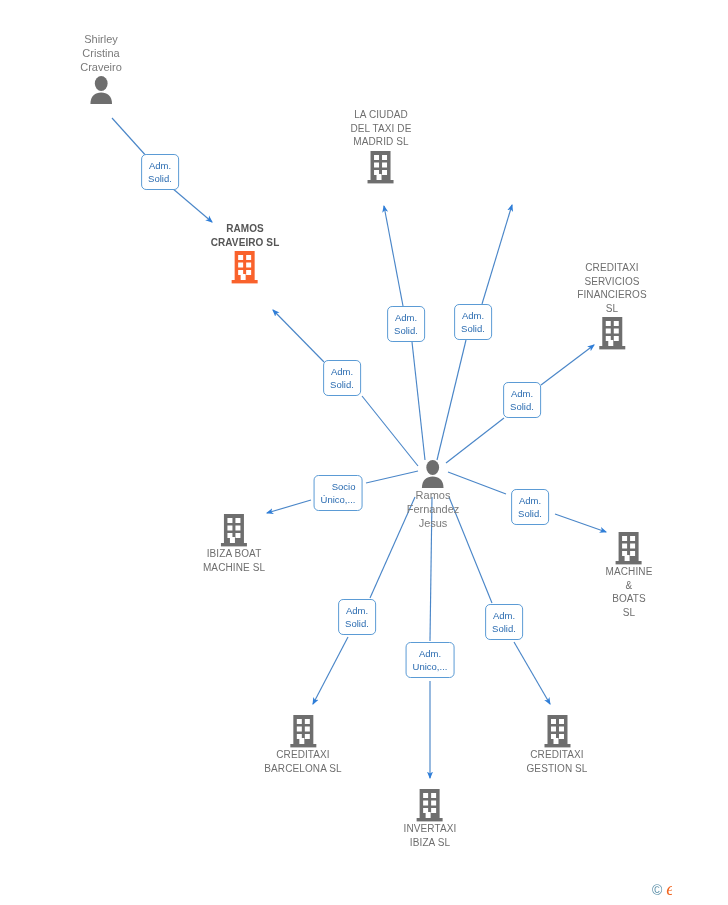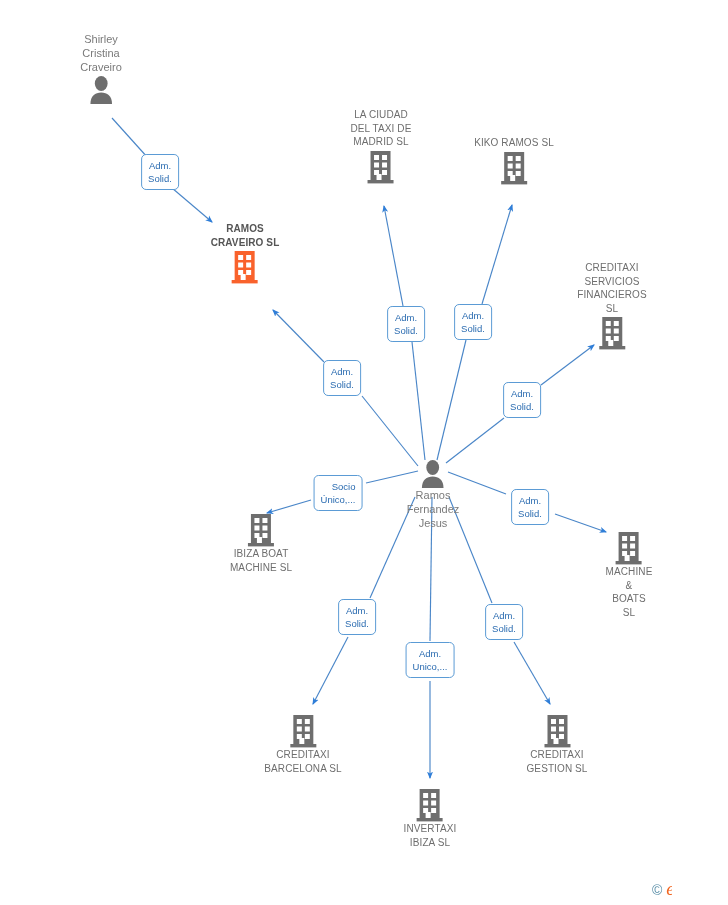--- a/index.html
+++ b/index.html
@@ -184,53 +184,39 @@
       <rect x="7.5" y="5" width="5" height="5" fill="#ffffff"></rect>
       <rect x="15.5" y="5" width="5" height="5" fill="#ffffff"></rect>
       <rect x="7.5" y="12.5" width="5" height="5" fill="#ffffff"></rect>
       <rect x="15.5" y="12.5" width="5" height="5" fill="#ffffff"></rect>
       <rect x="7.5" y="20" width="5" height="5" fill="#ffffff"></rect>
       <rect x="15.5" y="20" width="5" height="5" fill="#ffffff"></rect>
       <rect x="10" y="24" width="5" height="6" fill="#ffffff"></rect>
     </svg>
   </div>
 
-  <div class="node" style="left:514px; top:136px;">
-    <div class="node-label">KIKO RAMOS SL</div>
-    <svg class="node-icon" width="28" height="34" viewBox="0 0 28 34">
-      <rect x="4" y="1" width="20" height="29" fill="#6e6e6e"></rect>
-      <rect x="1" y="30" width="26" height="3.4" fill="#6e6e6e"></rect>
-      <rect x="7.5" y="5" width="5" height="5" fill="#ffffff"></rect>
-      <rect x="15.5" y="5" width="5" height="5" fill="#ffffff"></rect>
-      <rect x="7.5" y="12.5" width="5" height="5" fill="#ffffff"></rect>
-      <rect x="15.5" y="12.5" width="5" height="5" fill="#ffffff"></rect>
-      <rect x="7.5" y="20" width="5" height="5" fill="#ffffff"></rect>
-      <rect x="15.5" y="20" width="5" height="5" fill="#ffffff"></rect>
-      <rect x="10" y="24" width="5" height="6" fill="#ffffff"></rect>
-    </svg>
-  </div>
 
   <div class="node" style="left:612px; top:261px;">
     <div class="node-label">CREDITAXI
 SERVICIOS
 FINANCIEROS SL</div>
     <svg class="node-icon" width="28" height="34" viewBox="0 0 28 34">
       <rect x="4" y="1" width="20" height="29" fill="#6e6e6e"></rect>
       <rect x="1" y="30" width="26" height="3.4" fill="#6e6e6e"></rect>
       <rect x="7.5" y="5" width="5" height="5" fill="#ffffff"></rect>
       <rect x="15.5" y="5" width="5" height="5" fill="#ffffff"></rect>
       <rect x="7.5" y="12.5" width="5" height="5" fill="#ffffff"></rect>
       <rect x="15.5" y="12.5" width="5" height="5" fill="#ffffff"></rect>
       <rect x="7.5" y="20" width="5" height="5" fill="#ffffff"></rect>
       <rect x="15.5" y="20" width="5" height="5" fill="#ffffff"></rect>
       <rect x="10" y="24" width="5" height="6" fill="#ffffff"></rect>
     </svg>
   </div>
 
-  <div class="node" style="left:261px; top:512px;">
+  <div class="node" style="left:234px; top:512px;">
     <svg class="node-icon" width="28" height="34" viewBox="0 0 28 34">
       <rect x="4" y="1" width="20" height="29" fill="#6e6e6e"></rect>
       <rect x="1" y="30" width="26" height="3.4" fill="#6e6e6e"></rect>
       <rect x="7.5" y="5" width="5" height="5" fill="#ffffff"></rect>
       <rect x="15.5" y="5" width="5" height="5" fill="#ffffff"></rect>
       <rect x="7.5" y="12.5" width="5" height="5" fill="#ffffff"></rect>
       <rect x="15.5" y="12.5" width="5" height="5" fill="#ffffff"></rect>
       <rect x="7.5" y="20" width="5" height="5" fill="#ffffff"></rect>
       <rect x="15.5" y="20" width="5" height="5" fill="#ffffff"></rect>
       <rect x="10" y="24" width="5" height="6" fill="#ffffff"></rect>

